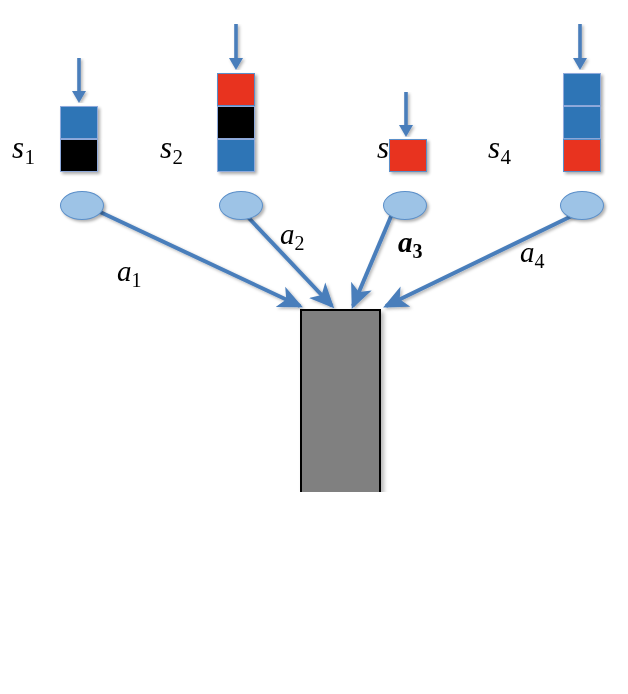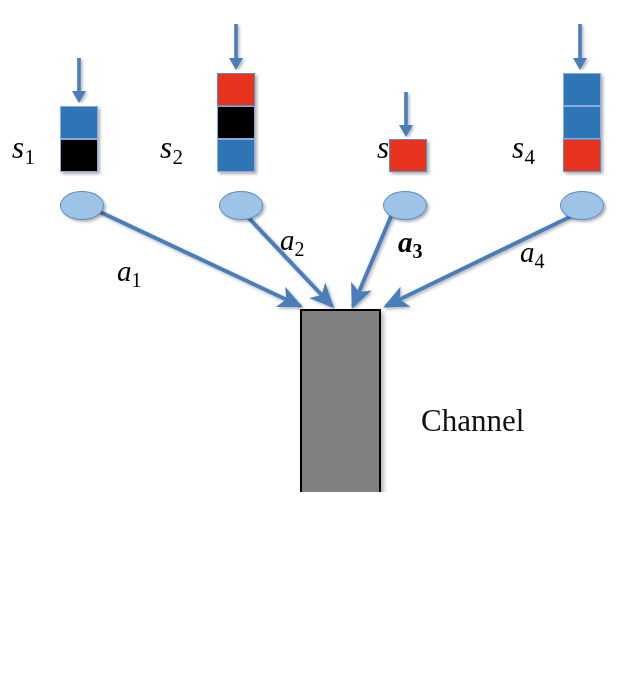--- a/index.html
+++ b/index.html
@@ -146,51 +146,50 @@
         <div class="blk black" style="z-index: 11;"></div>
         <div class="blk blue" style="z-index: 12;"></div>
       </div>
       <svg width="22" height="46" viewBox="0 0 22 46" style="position: absolute; left: 225px; top: 24px;">
         <g filter="url(#softshadow)">
           <path d="M11,0 L11,35" stroke="#4a7ebb" stroke-width="3.6" fill="none"></path>
           <path d="M4,34 L18,34 L11,46 Z" fill="#4a7ebb"></path>
         </g>
       </svg>
       <div class="ant" style="left: 219px; top: 191px;"></div>
-      <div class="gain-label" style="left: 280px; top: 226px;"><span>a</span><span class="sub">2</span></div>
+      <div class="gain-label" style="left: 280px; top: 220px;"><span>a</span><span class="sub">2</span></div>
       <div class="src-label" style="left: 338px; top: 132px; margin-left: 39px;"><span>s</span><span class="sub">3</span></div>
       <div class="stack" style="left: 389px; top: 139px;">
         <div class="blk red" style="z-index: 10;"></div>
       </div>
       <svg width="22" height="45" viewBox="0 0 22 45" style="position: absolute; left: 395px; top: 92px;">
         <g filter="url(#softshadow)">
           <path d="M11,0 L11,34" stroke="#4a7ebb" stroke-width="3.6" fill="none"></path>
           <path d="M4,33 L18,33 L11,45 Z" fill="#4a7ebb"></path>
         </g>
       </svg>
       <div class="ant" style="left: 383px; top: 191px;"></div>
       <div class="gain-label" style="left: 398px; top: 228px; font-weight: bold;"><span>a</span><span class="sub">3</span></div>
-      <div class="src-label" style="left: 512px; top: 132px;"><span>s</span><span class="sub">4</span></div>
+      <div class="src-label" style="left: 488px; top: 132px;"><span>s</span><span class="sub">4</span></div>
       <div class="stack" style="left: 563px; top: 73px;">
         <div class="blk blue" style="z-index: 10;"></div>
         <div class="blk blue" style="z-index: 11;"></div>
         <div class="blk red" style="z-index: 12;"></div>
       </div>
       <svg width="22" height="46" viewBox="0 0 22 46" style="position: absolute; left: 569px; top: 24px;">
         <g filter="url(#softshadow)">
           <path d="M11,0 L11,35" stroke="#4a7ebb" stroke-width="3.6" fill="none"></path>
           <path d="M4,34 L18,34 L11,46 Z" fill="#4a7ebb"></path>
         </g>
       </svg>
       <div class="ant" style="left: 560px; top: 191px;"></div>
       <div class="gain-label" style="left: 520px; top: 238px;"><span>a</span><span class="sub">4</span></div>
     </div>
 
   <div id="channel-box" style="left: 300px; top: 309px; width: 81px; height: 235px;"></div>
-  <div class="plain-label" id="channel-label" style="left: 421px; top: 405px;">Channel</div>
 
   <svg id="dish" viewBox="0 0 134 134" width="134" height="134" style="left: 266px; top: 556px;">
     <defs>
       <linearGradient id="dishface" x1="0.12" y1="0.05" x2="0.88" y2="0.95">
         <stop offset="0%" stop-color="#fcfcfc"></stop>
         <stop offset="45%" stop-color="#e6e6e6"></stop>
         <stop offset="100%" stop-color="#bcbcbc"></stop>
       </linearGradient>
       <linearGradient id="dishrim" x1="0" y1="0" x2="1" y2="1">
         <stop offset="0%" stop-color="#9a9a9a"></stop>

